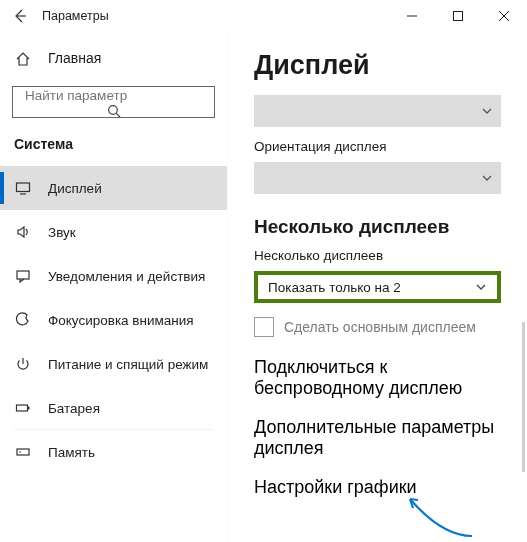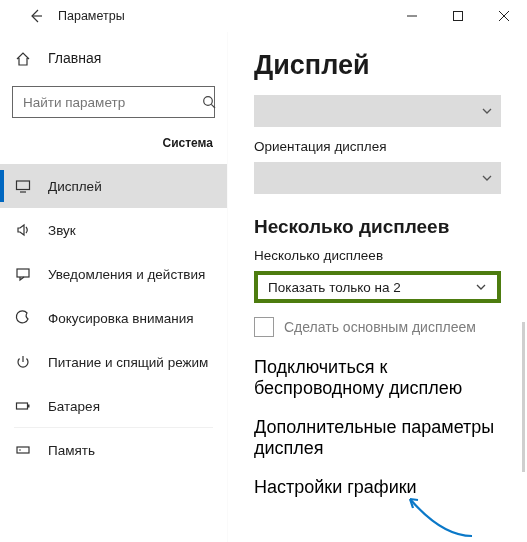--- a/index.html
+++ b/index.html
@@ -8,21 +8,21 @@
     width: 527px; height: 542px;
     font-family: "Segoe UI", Tahoma, sans-serif;
     font-size: 14px;
     color: #1b1b1b;
     background: #fff;
     overflow: hidden;
   }
   .window { display: flex; flex-direction: column; width: 100%; height: 100%; }
   .titlebar {
     display: flex; align-items: center; height: 32px;
-    padding-left: 24px;
+    padding-left: 8px;
     justify-content: flex-end;
   }
   .titlebar .back {
     width: 24px; height: 24px; display: flex; align-items: center; justify-content: center;
     margin-right: 10px; color: #333;
   }
   .titlebar .title { font-size: 12.5px; color: #222; }
   .win-controls { margin-left: auto; display: flex; }
   .win-controls .wc {
     width: 46px; height: 32px;
@@ -43,30 +43,31 @@
   .home-row .icon, .nav-item .icon {
     width: 18px; height: 18px; display: flex; align-items: center; justify-content: center;
     color: #333;
   }
   .searchbox {
     margin: 10px 12px 14px 12px;
     height: 32px;
     border: 1px solid #666;
     background: #fff;
     display: flex; align-items: center;
-    padding: 8px 8px;
+    padding: 0 8px;
+    flex-direction: column;
   }
   .searchbox input {
     flex: 1; border: none; outline: none; font-size: 13.5px;
     background: transparent;
   }
   .searchbox .sicon { color: #444; }
   .section-label {
     padding: 4px 14px 14px 14px;
-    font-weight: 600; font-size: 12px; text-align: right;
+    font-weight: 600; font-size: 14px;
   }
   .nav-list { display: flex; flex-direction: column; }
   .nav-item {
     display: flex; align-items: center;
     height: 44px;
     padding: 0 14px; gap: 16px;
     font-size: 13.5px;
     color: #222;
     position: relative;
   }

